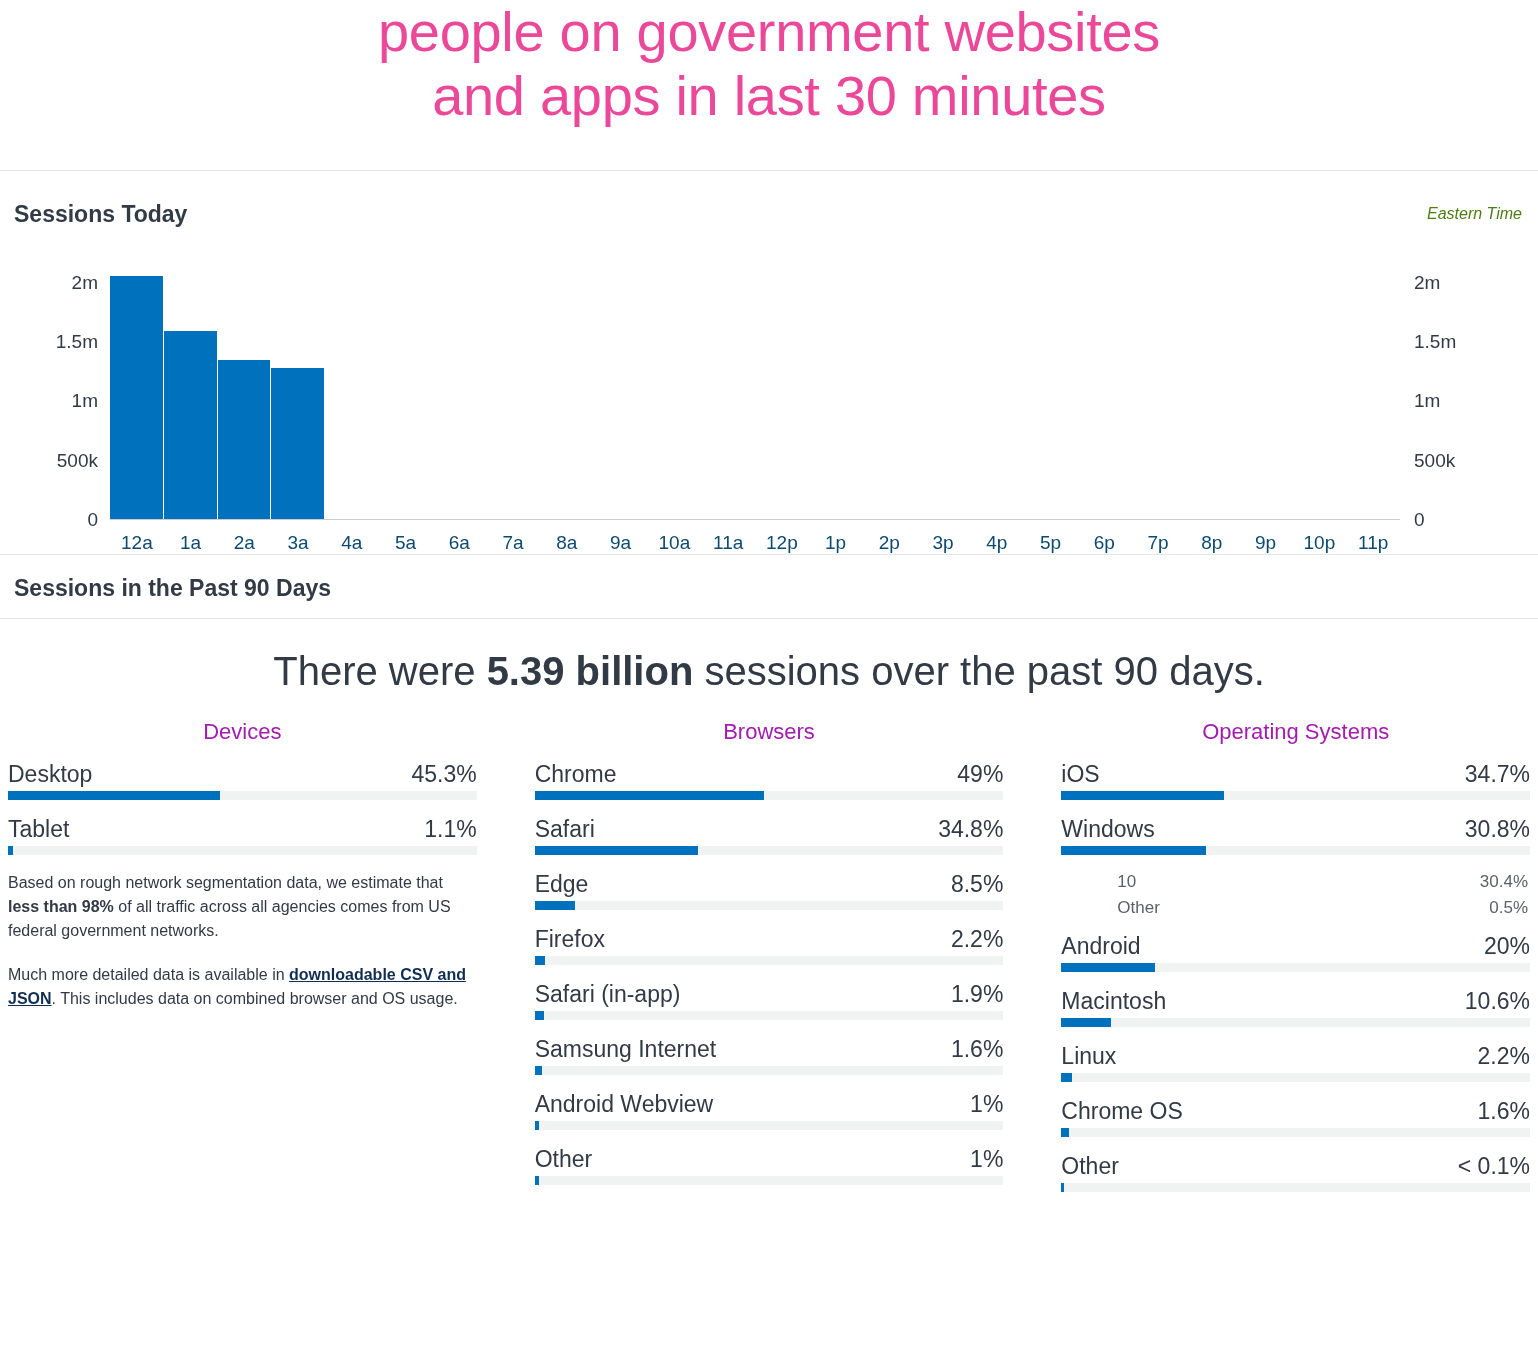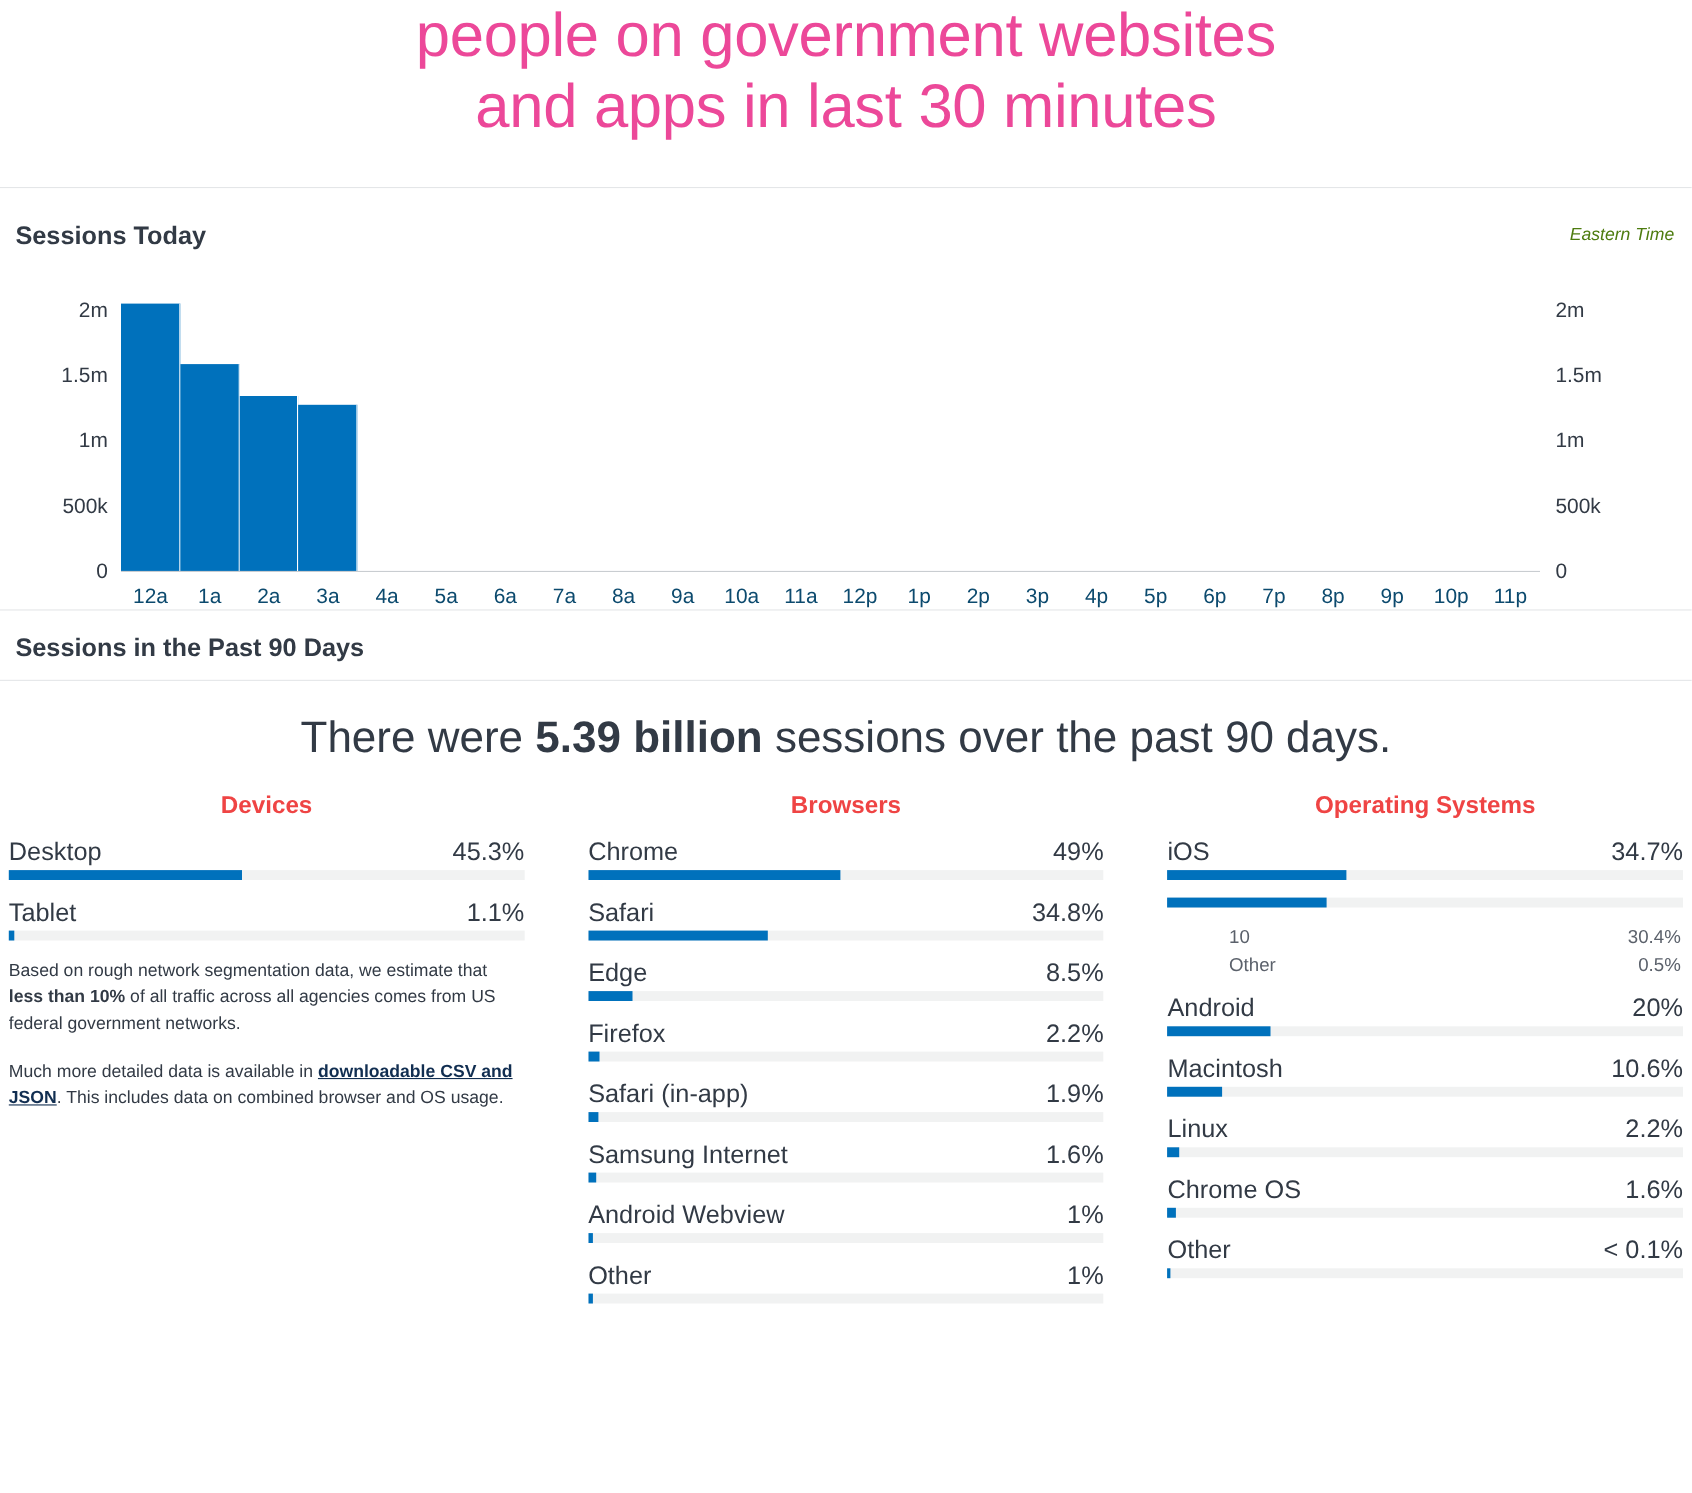--- a/index.html
+++ b/index.html
@@ -131,22 +131,22 @@
   
   .cols {
     display: flex;
     gap: 58px;
     padding: 14px 8px 0 8px;
   }
   .col { flex: 1 1 0; min-width: 0; }
   .col-title {
     text-align: center;
     font-size: 22px;
-    font-weight: bold;
-    color: #ef4444;
+    font-weight: normal;
+    color: #a21caf;
     margin-bottom: 14px;
   }
   .row { padding-top: 2px; }
   .row-head {
     display: flex;
     justify-content: space-between;
     align-items: baseline;
     font-size: 23px;
     color: #323a45;
     padding-bottom: 3px;
@@ -352,21 +352,21 @@
             <span class="lab">Tablet</span>
             <span class="val">1.1%</span>
           </div>
           <div class="track">
             <div class="fill" style="width: 1.1%;"></div>
           </div>
         </div>
       </div>
 
     <div class="note">
-      <span>Based on rough network segmentation data, we estimate that </span><b>less than 10%</b><span> of all traffic across all agencies comes from US federal government networks.</span>
+      <span>Based on rough network segmentation data, we estimate that </span><b>less than 98%</b><span> of all traffic across all agencies comes from US federal government networks.</span>
     </div>
     <div class="note">
       <span>Much more detailed data is available in </span><a href="#">downloadable CSV and JSON</a><span>. This includes data on combined browser and OS usage.</span>
     </div>
   </div>
 
   <div class="col">
     <div class="col-title">Browsers</div>
     <div id="browsers-rows">
         <div class="row">
@@ -450,20 +450,24 @@
         <div class="row">
           <div class="row-head">
             <span class="lab">iOS</span>
             <span class="val">34.7%</span>
           </div>
           <div class="track">
             <div class="fill" style="width: 34.7%;"></div>
           </div>
         </div>
         <div class="row">
+          <div class="row-head">
+            <span class="lab">Windows</span>
+            <span class="val">30.8%</span>
+          </div>
           <div class="track">
             <div class="fill" style="width: 30.8%;"></div>
           </div>
           <div class="subrow">
             <span>10</span>
             <span class="sub-val">30.4%</span>
           </div>
           <div class="subrow">
             <span>Other</span>
             <span class="sub-val">0.5%</span>

